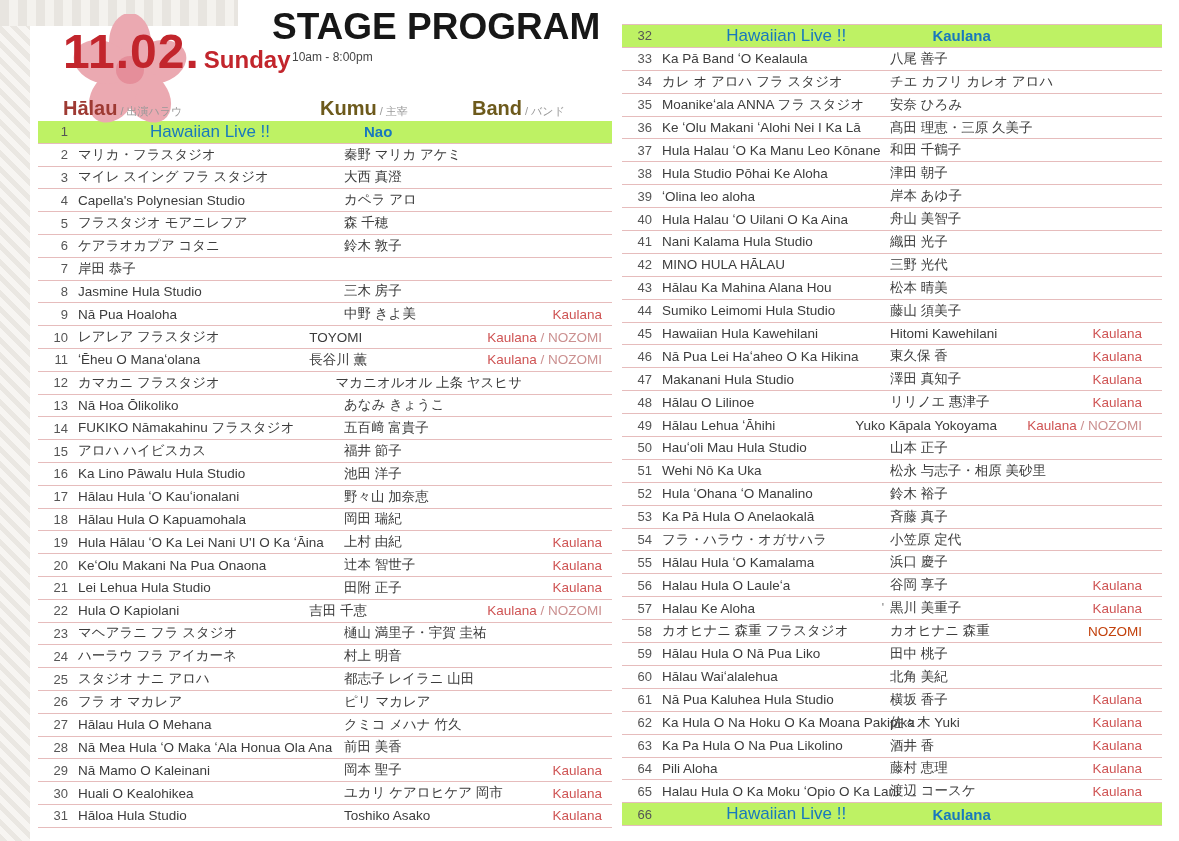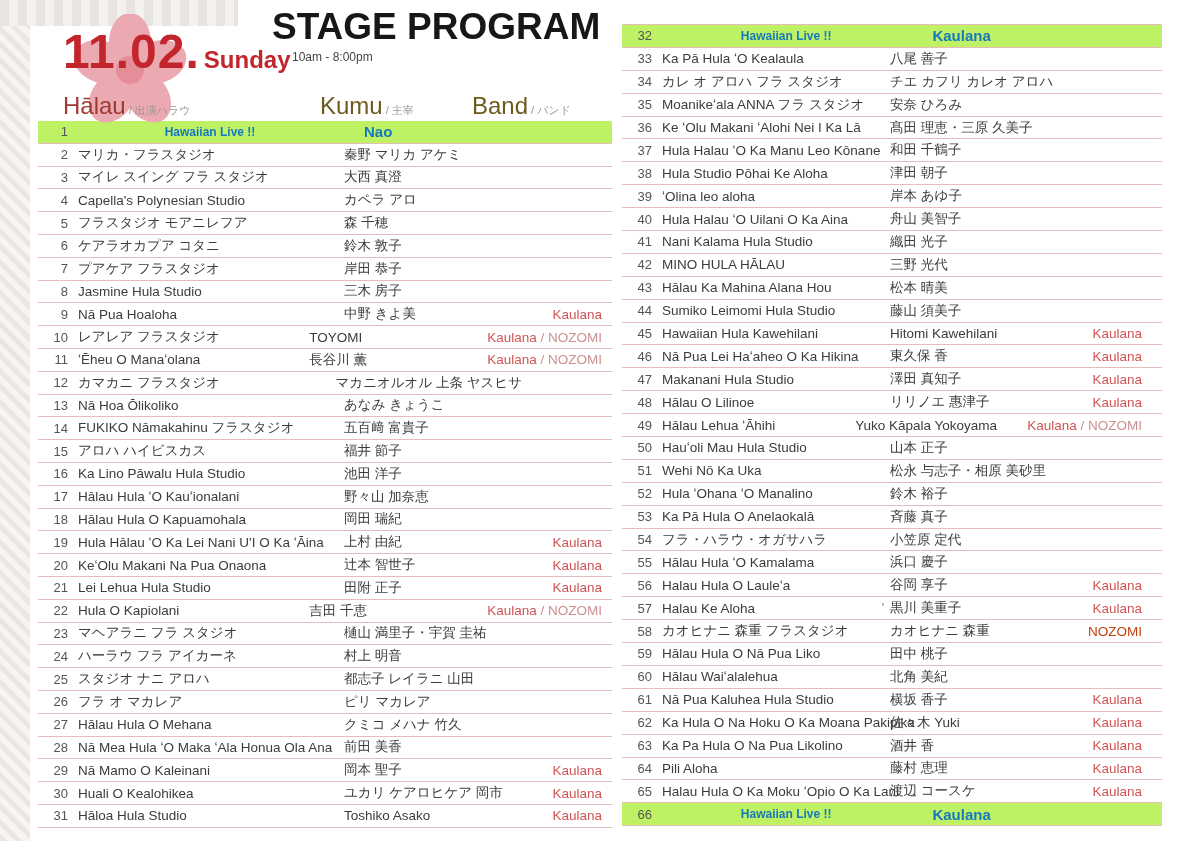--- a/index.html
+++ b/index.html
@@ -19,21 +19,21 @@
   .flower{position:absolute;left:30px;top:14px;z-index:0;}
   .date-line{position:absolute;left:10px;top:24px;z-index:1;display:flex;align-items:baseline;white-space:nowrap;}
   .date-big{font-size:48px;font-weight:bold;color:#c2252c;letter-spacing:1px;margin-left:15px;}
   .date-day{font-size:24px;font-weight:bold;color:#c2252c;margin-left:4px;}
   .title-block{position:absolute;left:234px;top:6px;z-index:1;}
   .title{font-size:37px;font-weight:900;color:#171717;letter-spacing:0px;white-space:nowrap;}
   .time{font-size:12px;color:#454545;margin:2px 0 0 20px;}
   .colheads{position:absolute;left:0;bottom:1px;width:100%;height:26px;z-index:1;}
   .colhead{position:absolute;bottom:0;white-space:nowrap;}
   .ch-halau{left:25px;} .ch-kumu{left:282px;} .ch-band{left:434px;}
-  .ch-main{font-size:24px;font-weight:normal;}
+  .ch-main{font-size:20px;font-weight:bold;}
   .ch-halau .ch-main{color:#9e3a33;}
   .ch-kumu .ch-main,.ch-band .ch-main{color:#6d5a1c;}
   .ch-sub{font-size:11px;color:#999;margin-left:3px;margin-top:20px;}
   
   .row{display:flex;align-items:center;border-bottom:1.4px solid #e6bcbc;white-space:nowrap;}
   .col-left .row{height:21.8px;}
   .col-right .row{height:21.9px;}
   .num{flex:0 0 30px;text-align:right;padding-right:10px;font-size:13px;color:#555;}
   .halau{flex:1 1 0;min-width:0;overflow:visible;font-size:13.5px;color:#3c3c3c;}
   .kumu{flex:0 0 auto;font-size:13.5px;color:#3c3c3c;}
@@ -41,21 +41,21 @@
   .col-right .kumu{min-width:172px;}
   .mark{font-size:12px;color:#777;margin-right:6px;}
   .band{flex:0 0 auto;min-width:80px;text-align:right;font-size:13.5px;}
   .col-left .band{padding-right:10px;}
   .col-right .band{padding-right:20px;}
   .kaulana{color:#cf5454;}
   .nozomi-light{color:#cb9090;}
   .nozomi{color:#c2410c;}
   
   .row-live{background:#bef264;}
-  .live-l1{flex:0 0 46%;text-align:center;font-size:12px;font-weight:bold;color:#1878be;}
+  .live-l1{flex:0 0 46%;text-align:center;font-size:17px;font-weight:normal;color:#1878be;}
   .live-l2{flex:1 1 0;text-align:left;padding-left:22px;font-size:15px;font-weight:bold;color:#1878be;}
 </style>
 </head>
 <body>
 
 <div class="page">
   <div class="side-pattern"></div>
   <div class="top-pattern"></div>
 
   <div class="col col-left">
@@ -121,21 +121,20 @@
           <span class="band"></span>
         </div>
         <div class="row">
           <span class="num">6</span>
           <span class="halau">ケアラオカプア コタニ</span>
           <span class="kumu">鈴木 敦子</span>
           <span class="band"></span>
         </div>
         <div class="row">
           <span class="num">7</span>
-          <span class="halau">プアケア フラスタジオ</span>
           <span class="kumu">岸田 恭子</span>
           <span class="band"></span>
         </div>
         <div class="row">
           <span class="num">8</span>
           <span class="halau">Jasmine Hula Studio</span>
           <span class="kumu">三木 房子</span>
           <span class="band"></span>
         </div>
         <div class="row">
@@ -281,21 +280,21 @@
 
   <div class="col col-right">
     <div id="list-right">
         <div class="row row-live">
           <span class="num">32</span>
           <span class="live-l1">Hawaiian Live !!</span>
           <span class="live-l2">Kaulana</span>
         </div>
         <div class="row">
           <span class="num">33</span>
-          <span class="halau">Ka Pā Hula ʻO Kealaula</span>
+          <span class="halau">Ka Pā Band ʻO Kealaula</span>
           <span class="kumu">八尾 善子</span>
           <span class="band"></span>
         </div>
         <div class="row">
           <span class="num">34</span>
           <span class="halau">カレ オ アロハ フラ スタジオ</span>
           <span class="kumu">チエ カフリ カレオ アロハ</span>
           <span class="band"></span>
         </div>
         <div class="row">

